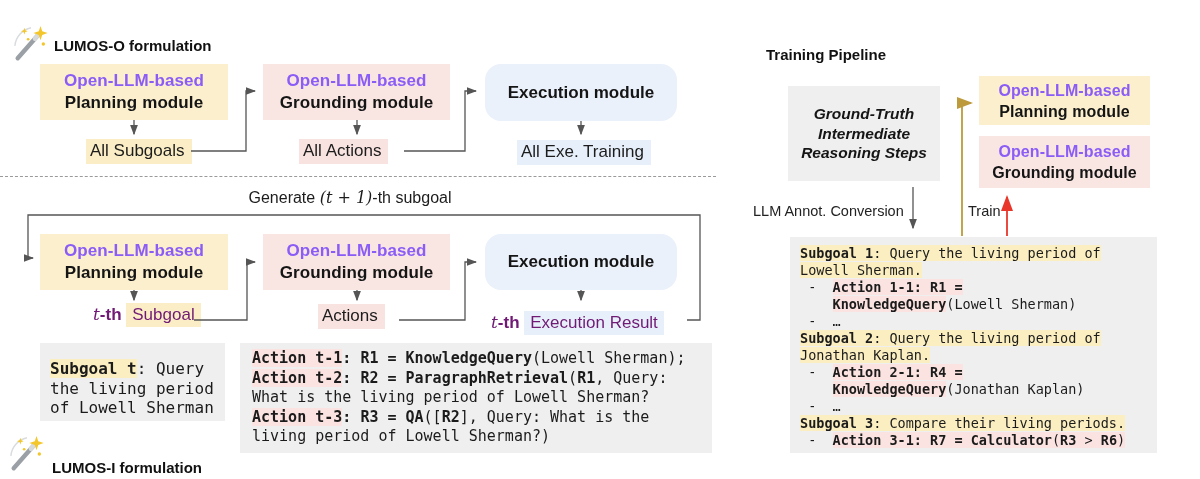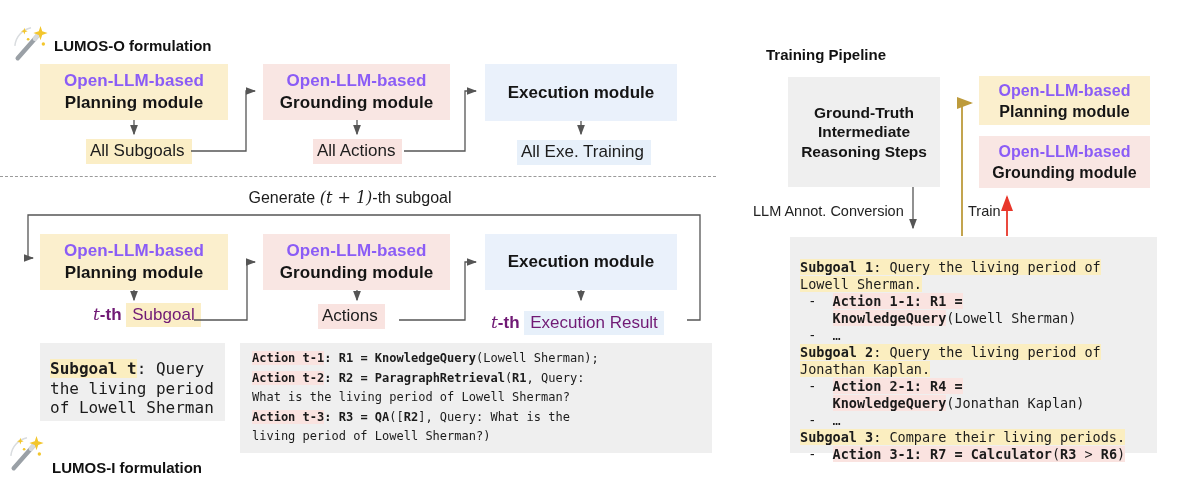--- a/index.html
+++ b/index.html
@@ -12,41 +12,41 @@
   .mod-box { position:absolute; display:flex; flex-direction:column; align-items:center; justify-content:center;
              text-align:center; font-weight:bold; font-size:17px; line-height:22px; letter-spacing:.1px; }
   .mod-box .l1 { color:#8b5cf6; }
   .mod-box .l2 { color:#151515; }
   .bg-yellow { background:#fbefcd; }
   .bg-pink   { background:#f9e6e3; }
   .bg-blue   { background:#eaf1fb; }
   .bg-gray   { background:#efefef; }
 
   .exec-box { position:absolute; display:flex; align-items:center; justify-content:center;
-              font-weight:bold; font-size:17px; color:#151515; }
+              font-weight:bold; font-size:17px; color:#151515;border-radius:16px; }
 
   
   .out-label { position:absolute; font-size:17px; color:#1c1c1c; padding:2px 7px 3px 4px; white-space:nowrap; }
   .hl-y { background:#fbeec6; }
   .hl-p { background:#f9e3e0; }
   .hl-b { background:#e7f0fa; }
 
   .math { font-family:"DejaVu Serif", serif; font-style:italic; font-size:17px; }
   .th-part { font-weight:600; }
   .composite { position:absolute; font-size:17px; color:#701a75; white-space:nowrap; }
   .composite .seg-hl { padding:2px 6px 3px 6px; }
 
   .section-title { position:absolute; font-weight:bold; font-size:15px; color:#111; white-space:nowrap; }
 
   
   .code-box { position:absolute; background:#efefef; font-family:"DejaVu Sans Mono", monospace; color:#1b1b1b; }
   .code-line { white-space:pre; }
   #subgoal-code   { font-size:16px; line-height:19.5px; padding:16px 10px; }
-  #action-code    { font-size:12px; line-height:19.5px; padding:6px 12px; }
-  #annotation-code{ font-size:13.5px; line-height:17px; padding:22px 10px; }
+  #action-code    { font-size:15px; line-height:19.5px; padding:6px 12px; }
+  #annotation-code{ font-size:13.5px; line-height:17px; padding:8px 10px; }
   .code-line .b { font-weight:bold; }
   .code-line .y { background:#fbeec0; }
   .code-line .p { background:#fae3e0; }
 
   #divider { position:absolute; top:176px; left:0; width:716px; border-top:1.6px dashed #9a9a9a; }
 
   #loop-label { position:absolute; left:200px; top:188px; width:300px; text-align:center;
                 font-size:16px; color:#1c1c1c; white-space:nowrap; }
   #loop-label .math { font-size:16px; }
 
@@ -81,21 +81,21 @@
   </div>
   <div class="mod-box bg-pink" style="left:263px; top:64px; width:187px; height:56px;">
     <div class="l1">Open-LLM-based</div>
     <div class="l2">Grounding module</div>
   </div>
   <div class="exec-box bg-blue" style="left:485px; top:64px; width:192px; height:57px;">
     <span>Execution module</span>
   </div>
 
   <div class="out-label hl-y" style="left:86px; top:139px;">All Subgoals</div>
-  <div class="out-label hl-p" style="left:313px; top:139px;">All Actions</div>
+  <div class="out-label hl-p" style="left:299px; top:139px;">All Actions</div>
   <div class="out-label hl-b" style="left:517px; top:140px;">All Exe. Training</div>
 
   <div id="divider"></div>
 
   <div id="loop-label">
     <span>Generate </span><span class="math">(t + 1)</span><span>-th subgoal</span>
   </div>
 
   <div class="mod-box bg-yellow" style="left:40px; top:234px; width:188px; height:56px;">
     <div class="l1">Open-LLM-based</div>
@@ -138,21 +138,21 @@
       <path d="M30 1 L31.8 6.6 L37.5 8.5 L31.8 10.4 L30 16 L28.2 10.4 L22.5 8.5 L28.2 6.6 Z" fill="#f3c62c"></path>
       <path d="M13 3 L13.9 5.6 L16.5 6.5 L13.9 7.4 L13 10 L12.1 7.4 L9.5 6.5 L12.1 5.6 Z" fill="#f3c62c"></path>
       <circle cx="33" cy="20" r="1.8" fill="#f3c62c"></circle>
       <circle cx="17" cy="15" r="1.4" fill="#f3c62c"></circle>
     </svg>
   </div>
   <div class="section-title" style="left:52px; top:459px;">LUMOS-I formulation</div>
 
   <div class="section-title" style="left:766px; top:46px;">Training Pipeline</div>
 
-  <div id="source-box" class="bg-gray" style="left:788px; top:77px; width:152px; height:110px;">
+  <div id="source-box" class="bg-gray" style="left:788px; top:86px; width:152px; height:95px;font-style:italic;">
     <div>Ground-Truth</div>
     <div>Intermediate</div>
     <div>Reasoning Steps</div>
   </div>
 
   <div class="small-label" style="left:753px; top:203px;">LLM Annot. Conversion</div>
   <div class="small-label" style="left:968px; top:203px;">Train</div>
 
   <div class="mod-box bg-yellow" style="left:979px; top:76px; width:171px; height:49px; font-size:16px; line-height:21px;">
     <div class="l1">Open-LLM-based</div>

